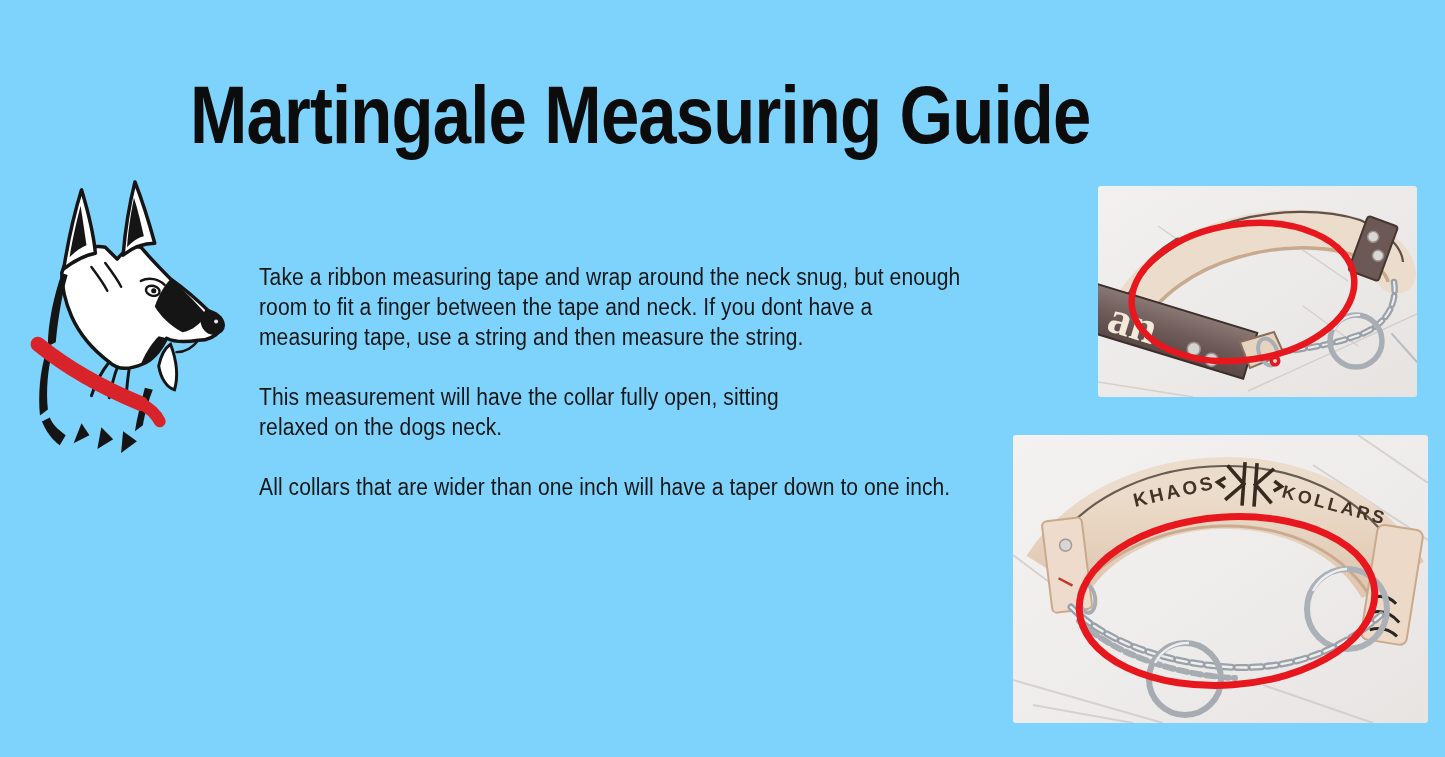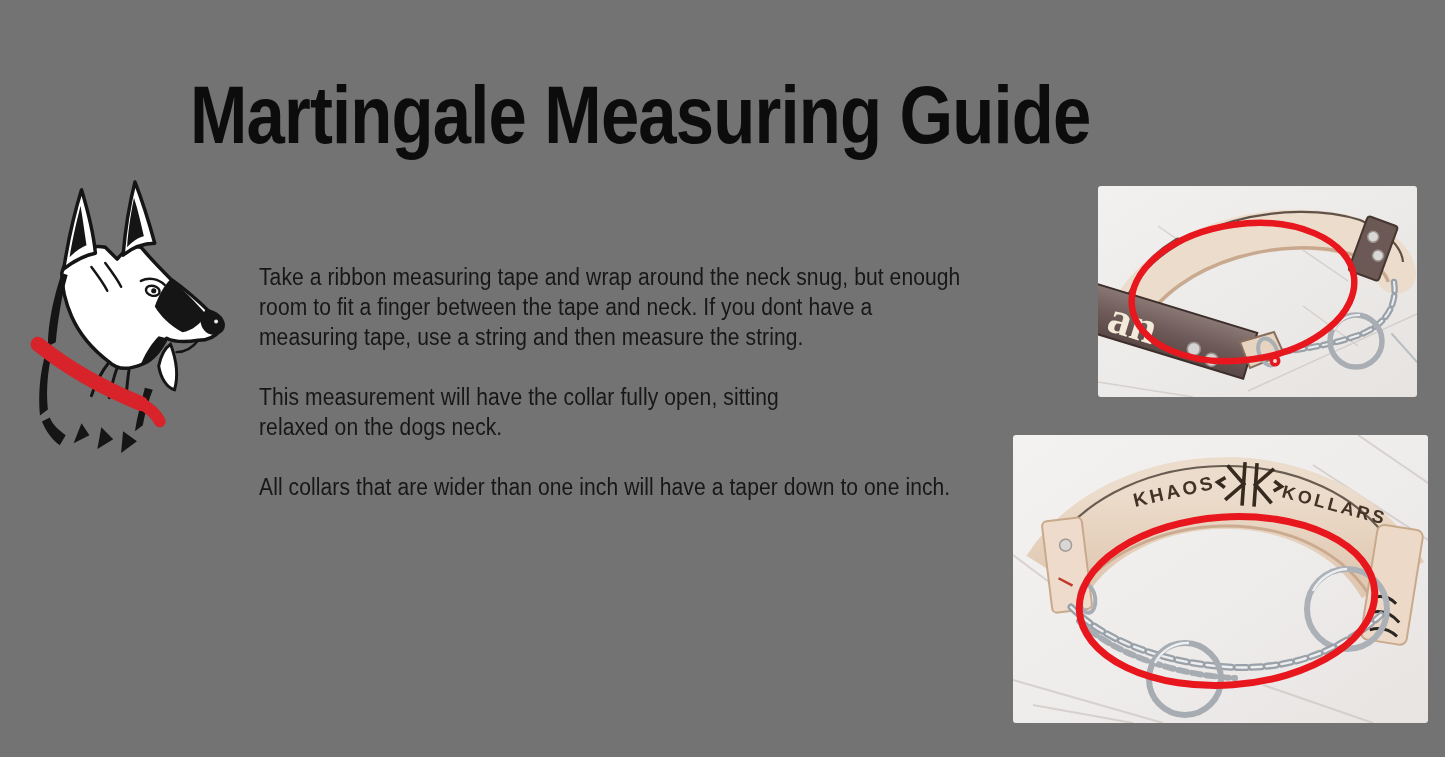--- a/index.html
+++ b/index.html
@@ -1,17 +1,17 @@
 <!DOCTYPE html>
 <html style="--accent-red: #e8161d; --collar-red: #d8232a; --leather-face: #ecdccb; --leather-inside: #e9d6c3; --strap-dark: #6f5c5a; --chain-silver: #9aa1a8;"><head>
 <meta charset="utf-8">
 <style>
   html,body{margin:0;padding:0;background:#ffffff;}
   .page{
-    position:relative;width:1445px;height:757px;background:#737373;
+    position:relative;width:1445px;height:757px;background:#7dd3fc;
     overflow:hidden;font-family:"Liberation Sans",sans-serif;color:#151515;
   }
   .title{
     position:absolute;left:190px;top:72px;margin:0;
     font-size:82px;line-height:86px;font-weight:700;letter-spacing:-1px;
     color:#0c0c0c;white-space:nowrap;
     transform:scaleX(0.84);transform-origin:left top;
   }
   .bodytext{
     position:absolute;left:259px;top:262px;width:830px;

